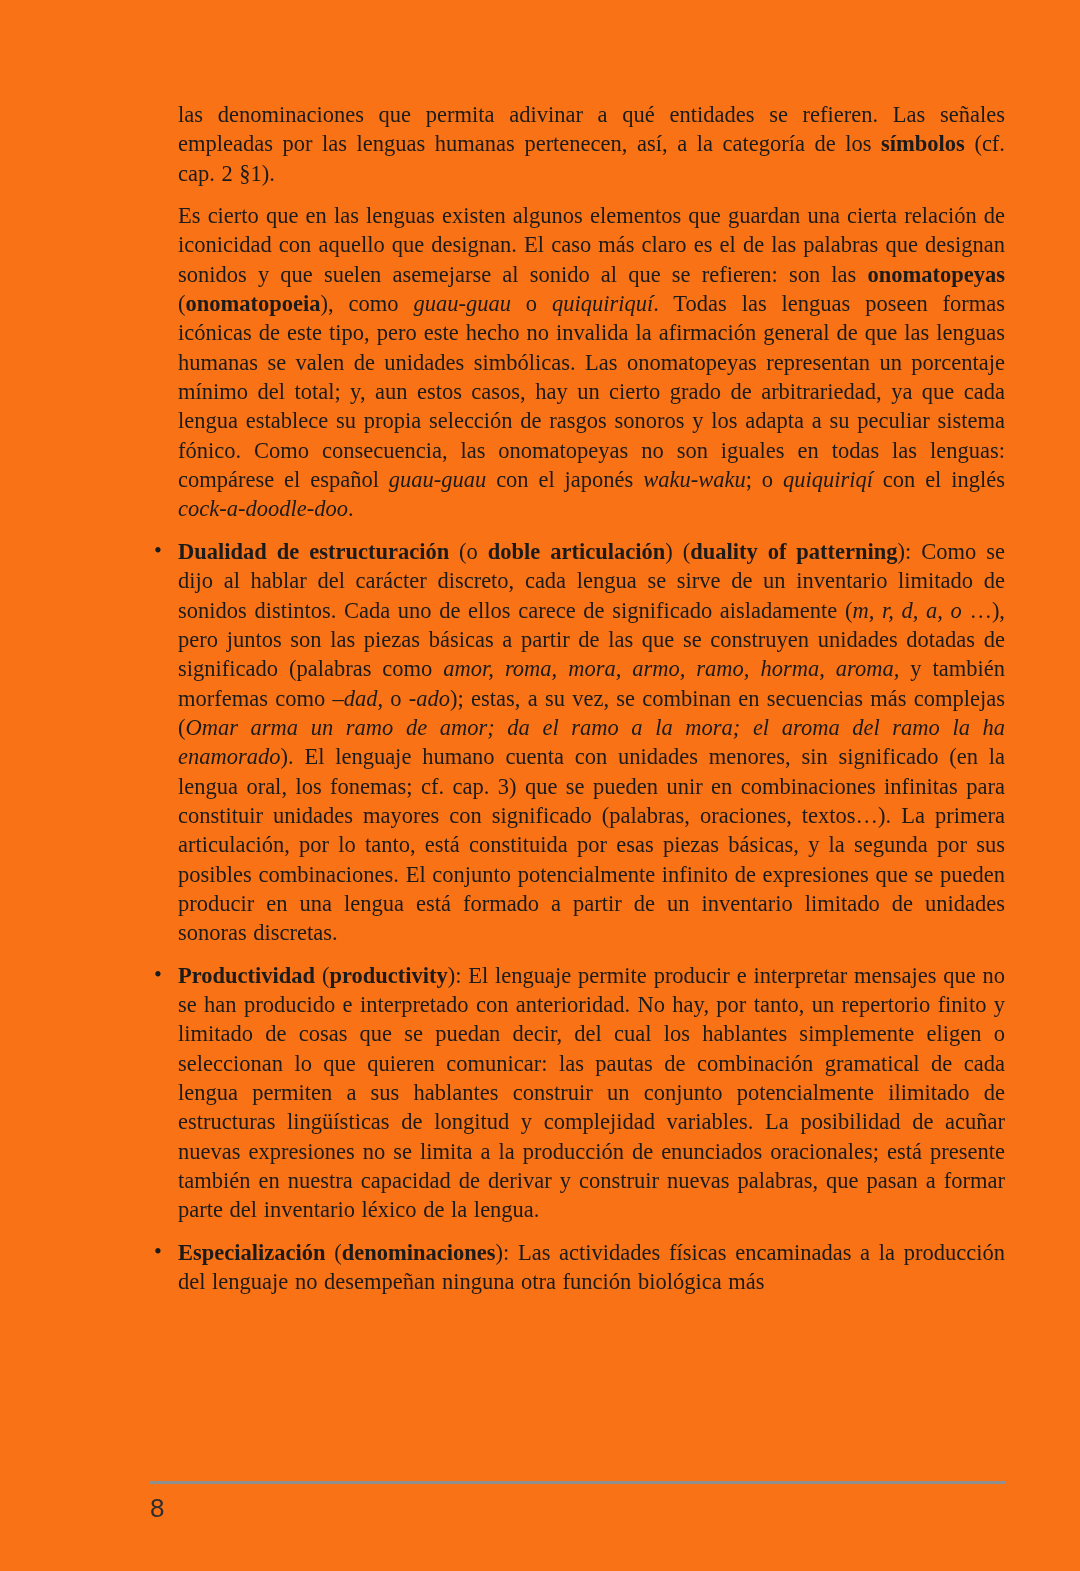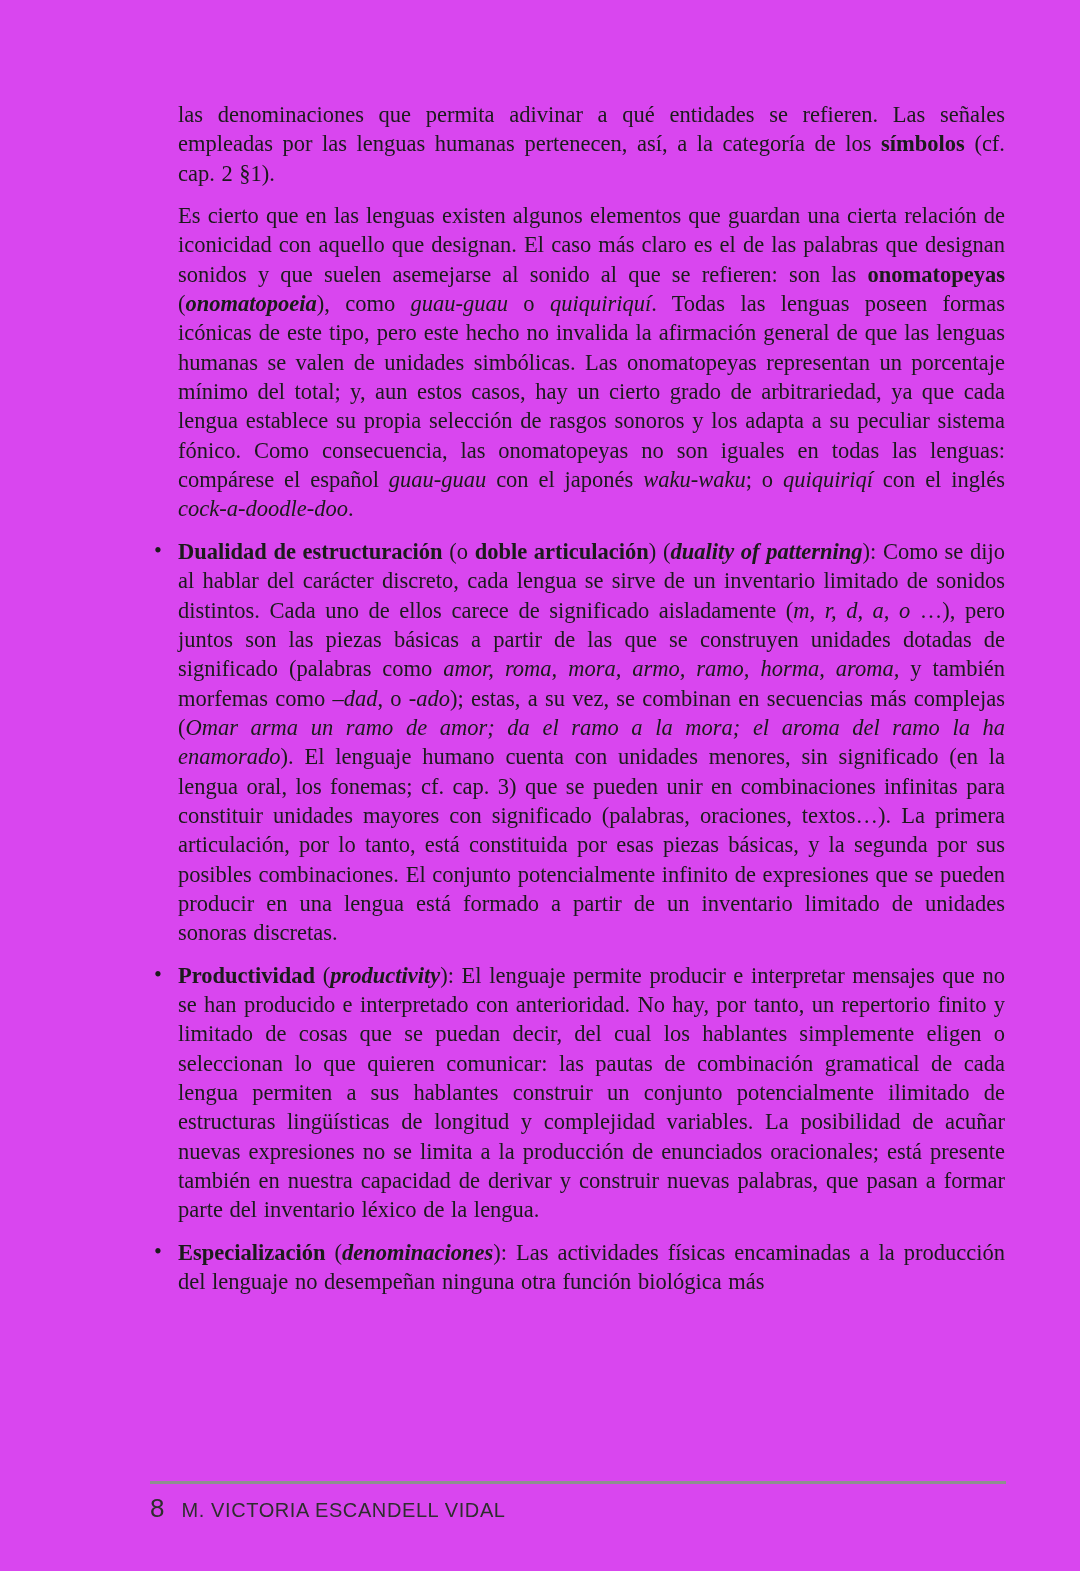--- a/index.html
+++ b/index.html
@@ -4,21 +4,21 @@
 <style>
   html, body {
     margin: 0;
     padding: 0;
     background: #ffffff;
   }
   .page {
     position: relative;
     width: 1080px;
     height: 1571px;
-    background: #d946ef;
+    background: #f97316;
     overflow: hidden;
     font-family: "Liberation Serif", "DejaVu Serif", serif;
     color: #1b1b1b;
   }
   .text-block {
     position: absolute;
     left: 178px;
     top: 100px;
     width: 827px;
   }
@@ -50,21 +50,21 @@
   .bullet-text {
     display: block;
     text-align: justify;
     word-spacing: 1px;
     hyphens: auto;
     -webkit-hyphens: auto;
   }
   .run-n { font-weight: normal; font-style: normal; }
   .run-b { font-weight: bold; }
   .run-i { font-style: italic; font-family: Liberation Serif, serif; }
-  .run-bi { font-weight: bold; font-style: italic; }
+  .run-bi { font-weight: bold; }
 
   .page-footer {
     position: absolute;
     left: 150px;
     top: 1481px;
     width: 856px;
   }
   .footer-rule {
     height: 3px;
     background: #8f8f8f;
@@ -115,17 +115,16 @@
       </li>
 
     </ul>
 
   </main>
 
   <footer class="page-footer">
     <div class="footer-rule"></div>
     <div class="footer-line">
       <span class="page-number">8</span>
-      <span class="author-name">M. VICTORIA ESCANDELL VIDAL</span>
     </div>
   </footer>
 
 </div>
 
 </body></html>

